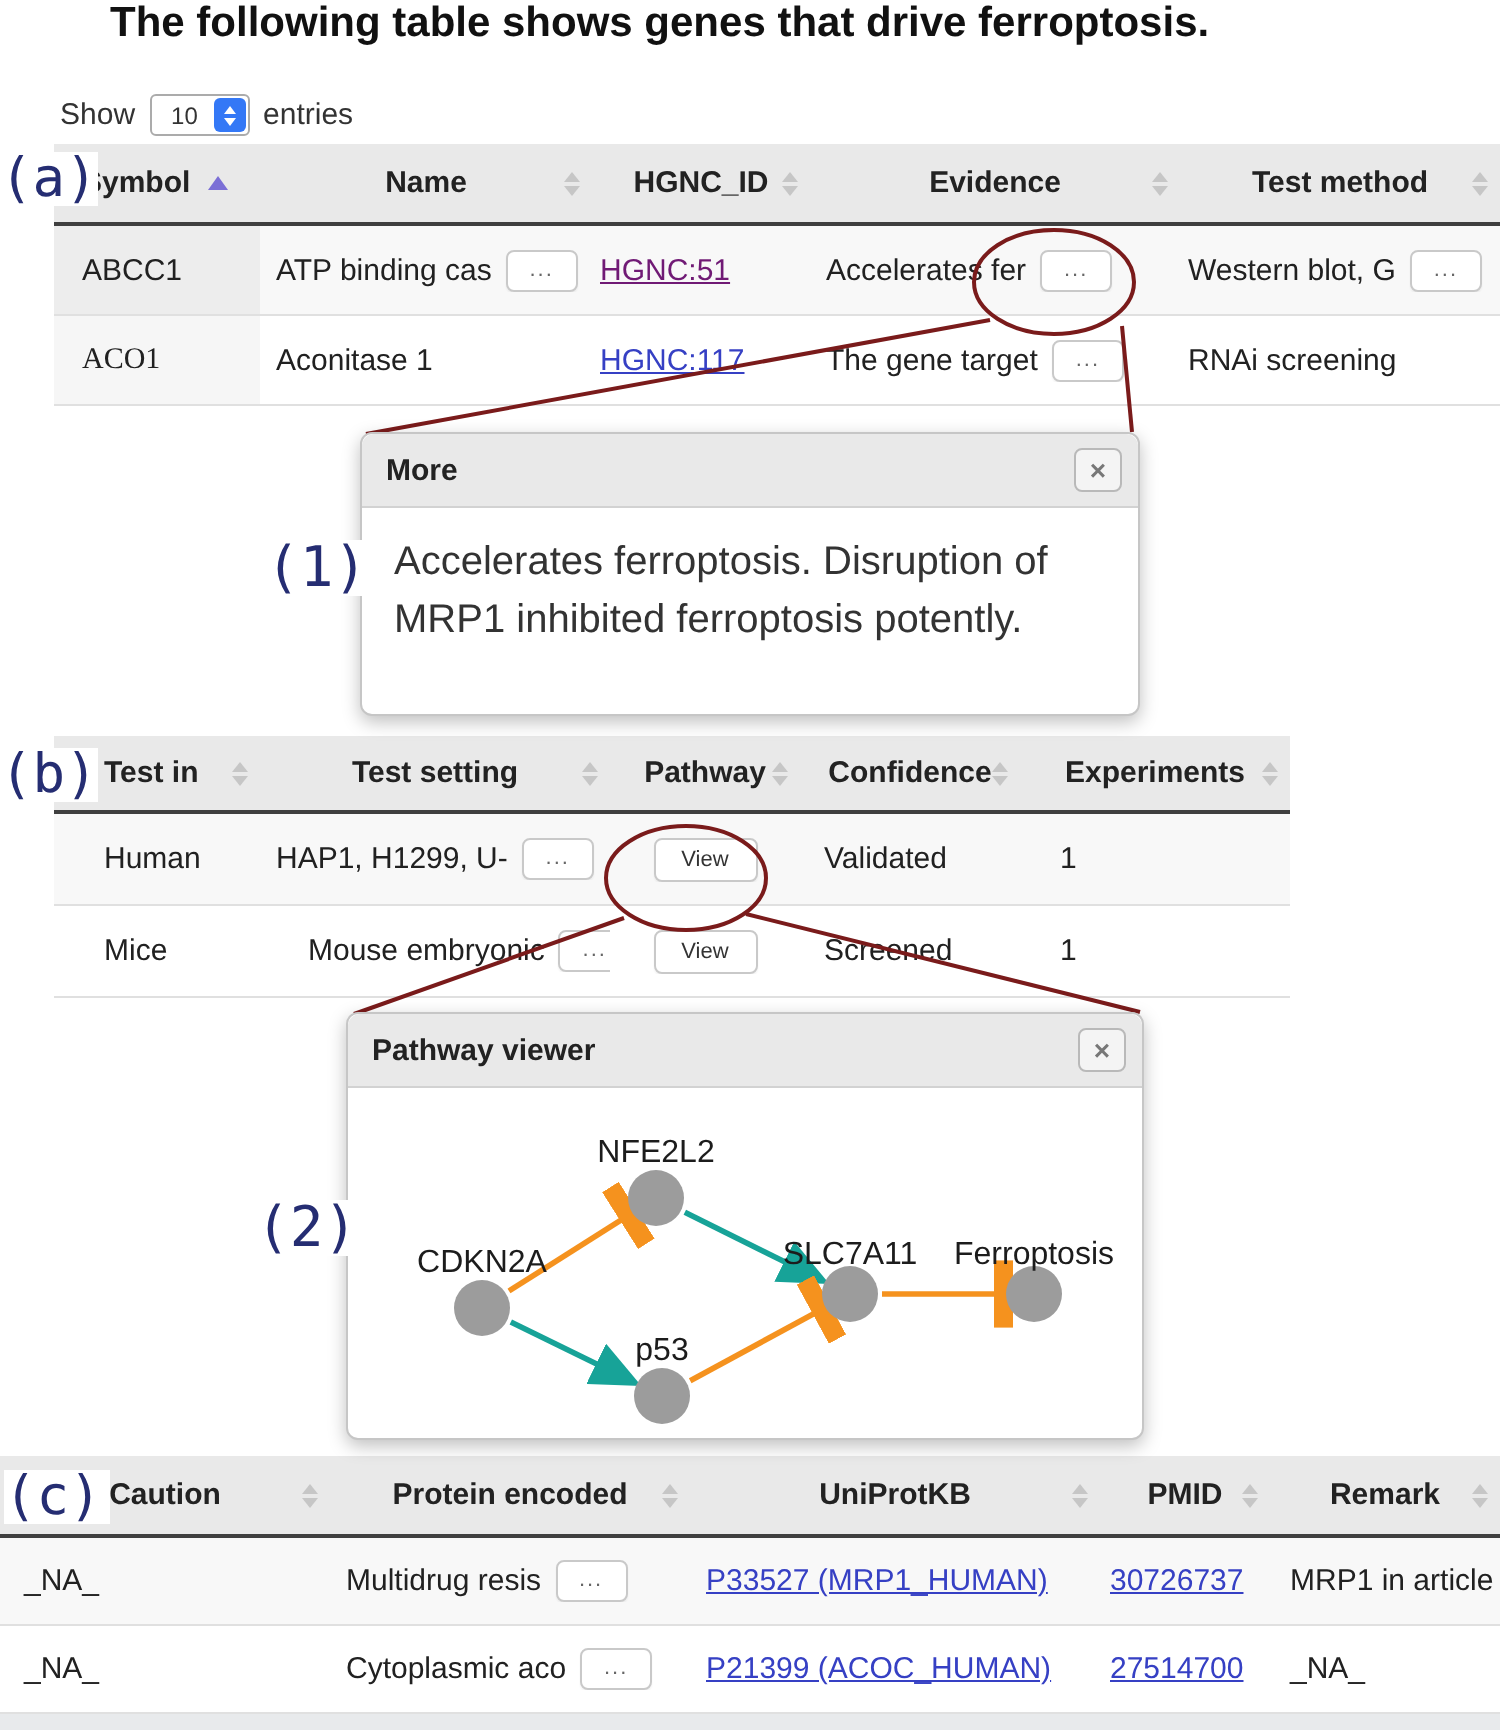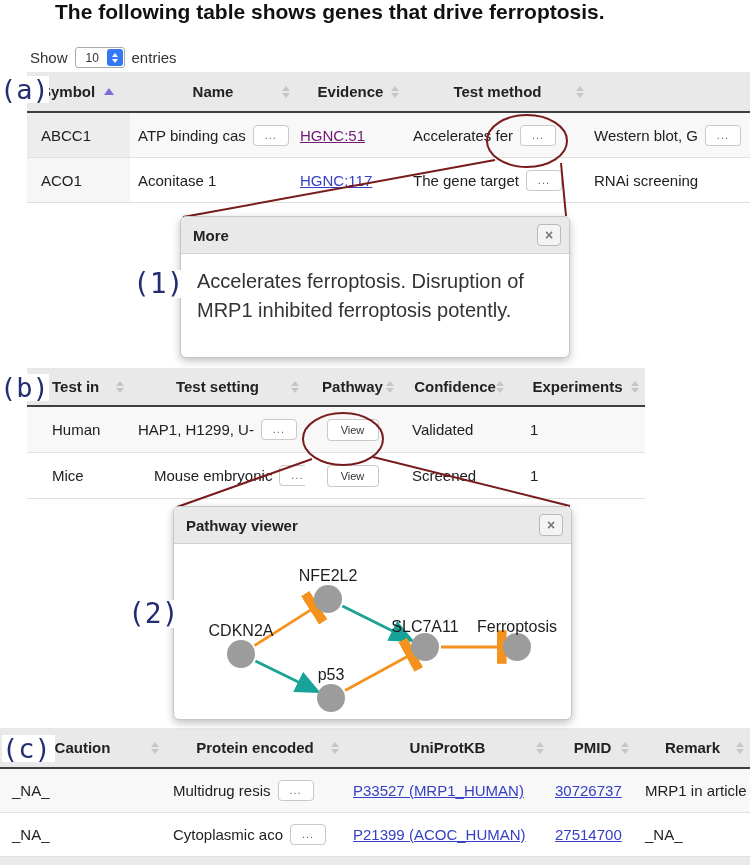--- a/index.html
+++ b/index.html
@@ -86,20 +86,27 @@
         <span class="asc-arrow"></span>
       </div>
       <div class="th">
         <span>Name</span>
         <span class="sort-icon">
             <span class="tri-up"></span>
             <span class="tri-dn"></span>
           </span>
       </div>
       <div class="th">
+        <span>HGNC_ID</span>
+        <span class="sort-icon">
+            <span class="tri-up"></span>
+            <span class="tri-dn"></span>
+          </span>
+      </div>
+      <div class="th">
         <span>Evidence</span>
         <span class="sort-icon">
             <span class="tri-up"></span>
             <span class="tri-dn"></span>
           </span>
       </div>
       <div class="th">
         <span>Test method</span>
         <span class="sort-icon">
             <span class="tri-up"></span>
@@ -121,21 +128,21 @@
       <div class="td" style="padding-left:8px;">
         <span>Accelerates fer</span>
         <button class="more-btn">...</button>
       </div>
       <div class="td" style="padding-left:4px;">
         <span>Western blot, G</span>
         <button class="more-btn">...</button>
       </div>
     </div>
     <div class="trow" style="grid-template-columns:103px 166px 109px 185px 160px; height:45px;">
-      <div class="td" style="padding-left:14px; background:#f6f6f6; height:100%;">
+      <div class="td" style="padding-left:14px; background:#f6f6f6; height:100%;font-family:Liberation Serif, serif;">
           <span>ACO1</span>
         </div>
       <div class="td" style="padding-left:8px;">
           <span>Aconitase 1</span>
         </div>
       <div class="td" style="padding-left:4px;">
           <a class="lnk blue">HGNC:117</a>
         </div>
       <div class="td" style="padding-left:8px;">
         <span>The gene target</span>

